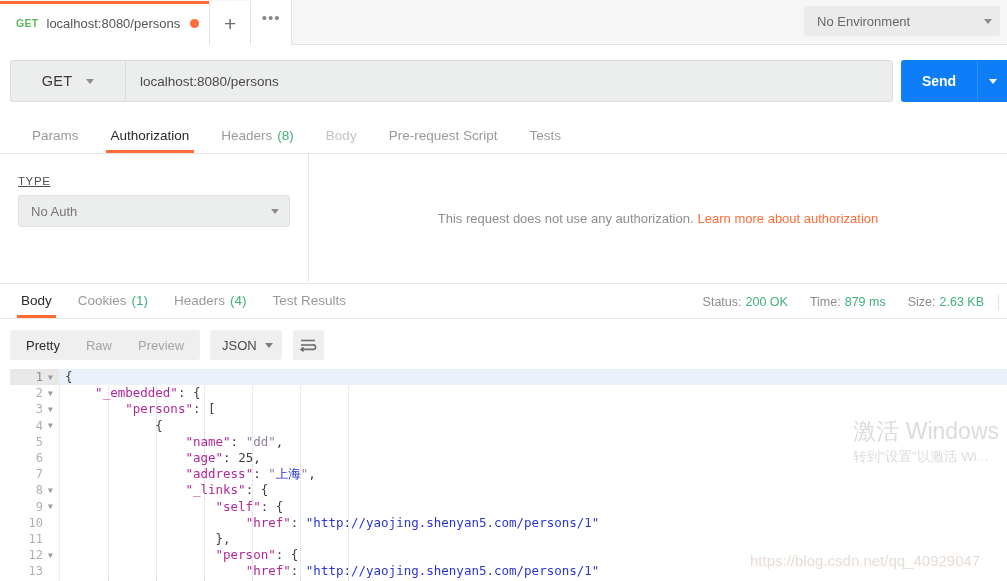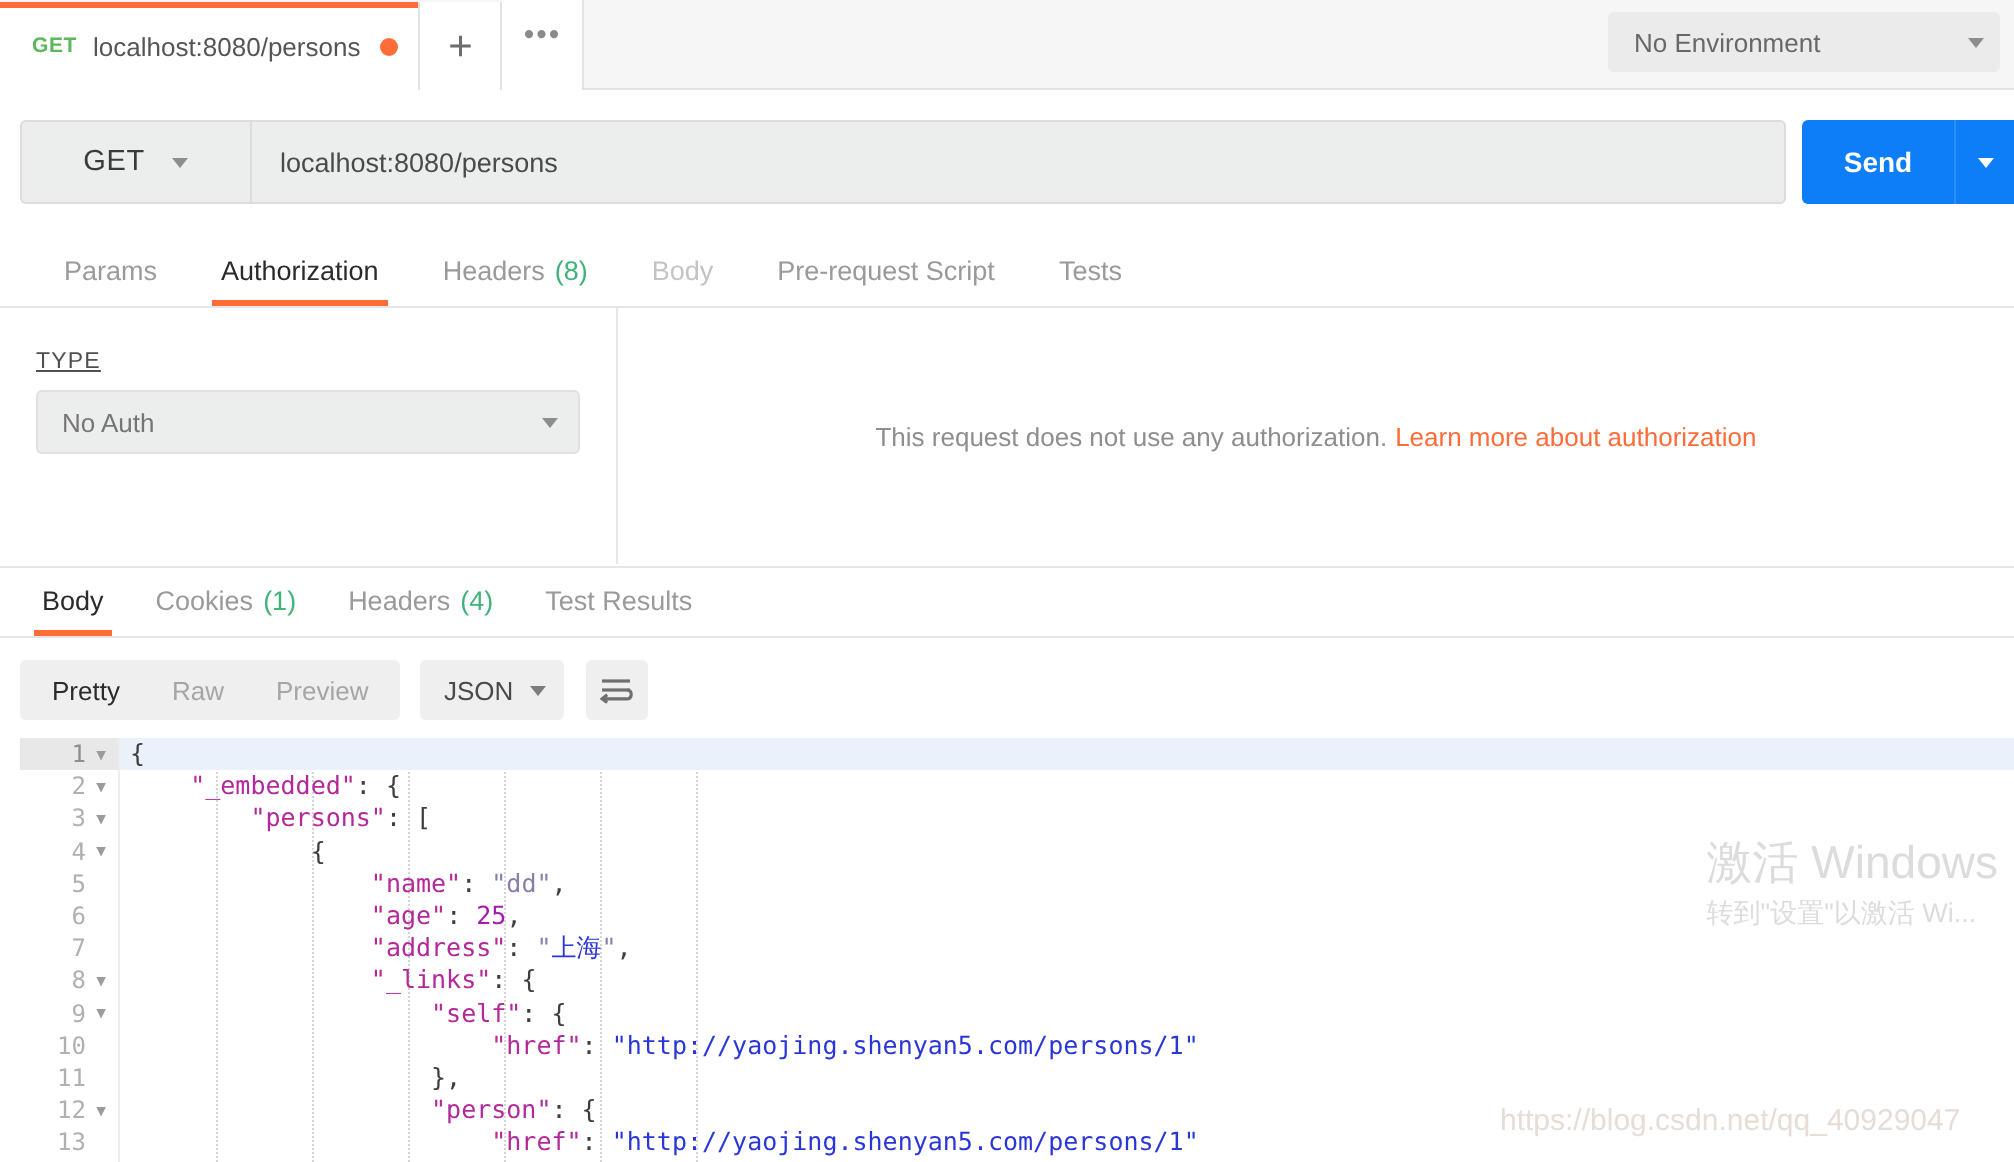--- a/index.html
+++ b/index.html
@@ -167,21 +167,21 @@
   }
   .gl.cur{background:#e8e8e8;color:#8d8d8d;}
   .fold{width:9px;display:inline-block;text-align:center;color:#9b9b9b;font-size:8px;margin-left:3px;}
   .code{
     position:absolute;left:50px;top:0;right:0;height:212px;overflow:hidden;
   }
   .cl{height:16.2px;line-height:16.2px;white-space:pre;padding-left:5px;}
   .cl.cur{background:#eaf1fb;}
   .k{color:#b3289a;}
   .s{color:#8d7ea8;}
-  .n{color:#a21caf;}
+  .n{color:#404040;}
   .b{color:#2a36d6;}
   .p{color:#3d3d3d;}
   .cjk{color:#2a36d6;font-family:"DejaVu Sans",sans-serif;}
   .guides{position:absolute;left:50px;top:0;height:212px;width:600px;pointer-events:none;}
   .guide{position:absolute;top:0;width:0;height:212px;border-left:1px dotted #d4d4d4;}
 
   
   .wm-csdn{
     position:absolute;left:750px;top:552px;font-size:15px;color:#e6ddd6;
     white-space:nowrap;pointer-events:none;
@@ -273,20 +273,26 @@
         <span>Cookies</span>
         <span class="cnt">(1)</span>
       </div>
     <div class="restab">
         <span>Headers</span>
         <span class="cnt">(4)</span>
       </div>
     <div class="restab">
         <span>Test Results</span>
       </div>
+    <div class="meta">
+      <span class="meta-item"><span>Status:</span><span class="v">200 OK</span></span>
+      <span class="meta-item"><span>Time:</span><span class="v">879 ms</span></span>
+      <span class="meta-item"><span>Size:</span><span class="v">2.63 KB</span></span>
+      <span class="meta-div"></span>
+    </div>
   </div>
 
   <div class="bodybar">
     <div class="seg">
       <div class="seg-item active">Pretty</div>
       <div class="seg-item">Raw</div>
       <div class="seg-item">Preview</div>
     </div>
     <div class="json-select">
       <span>JSON</span>

